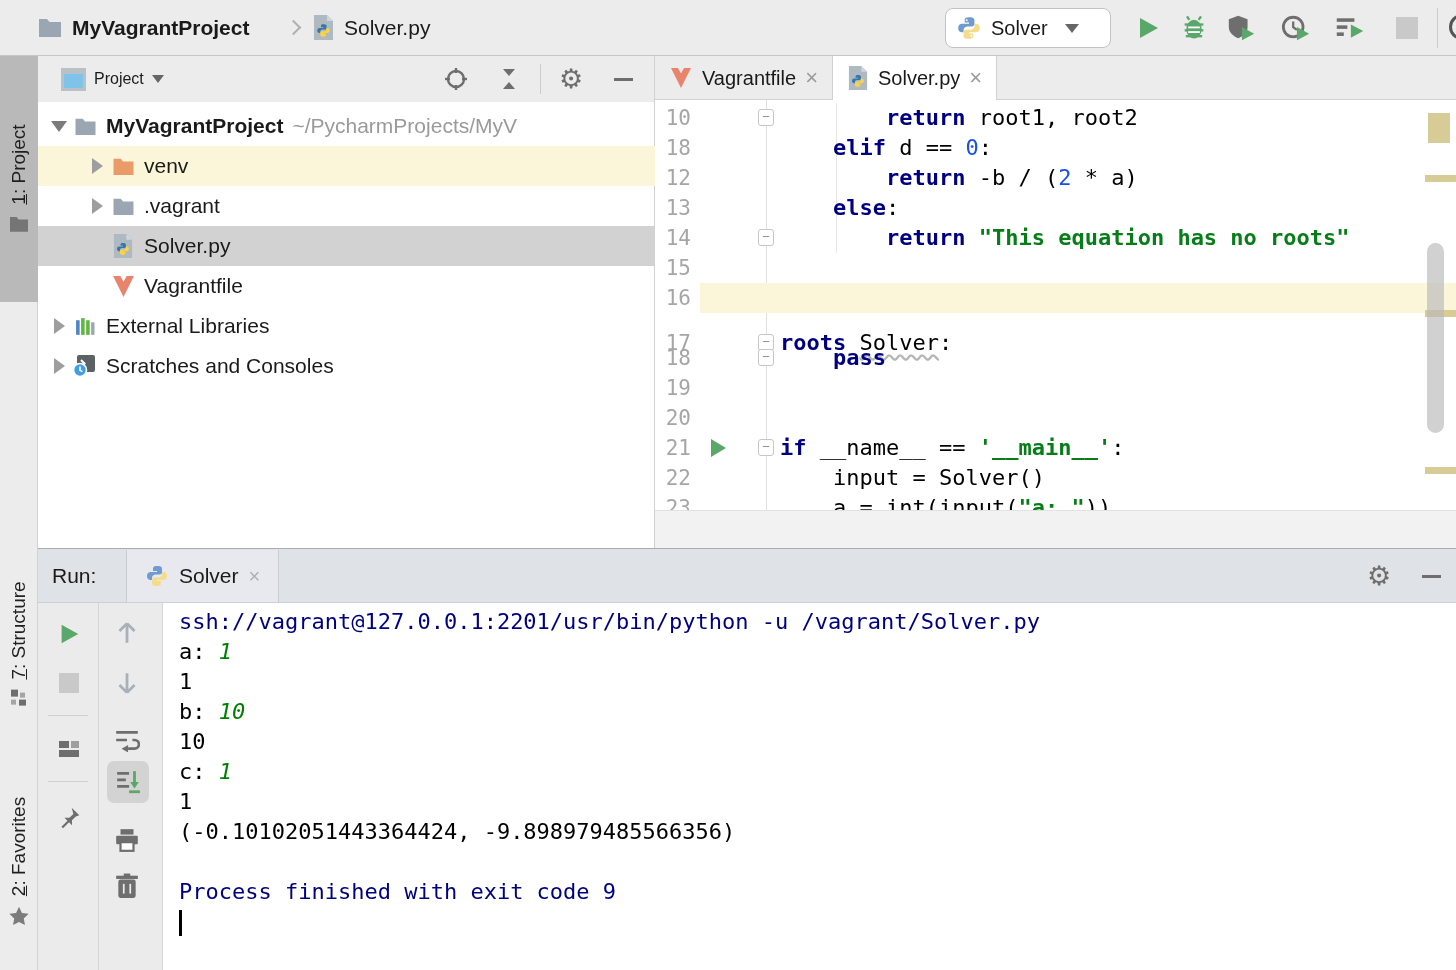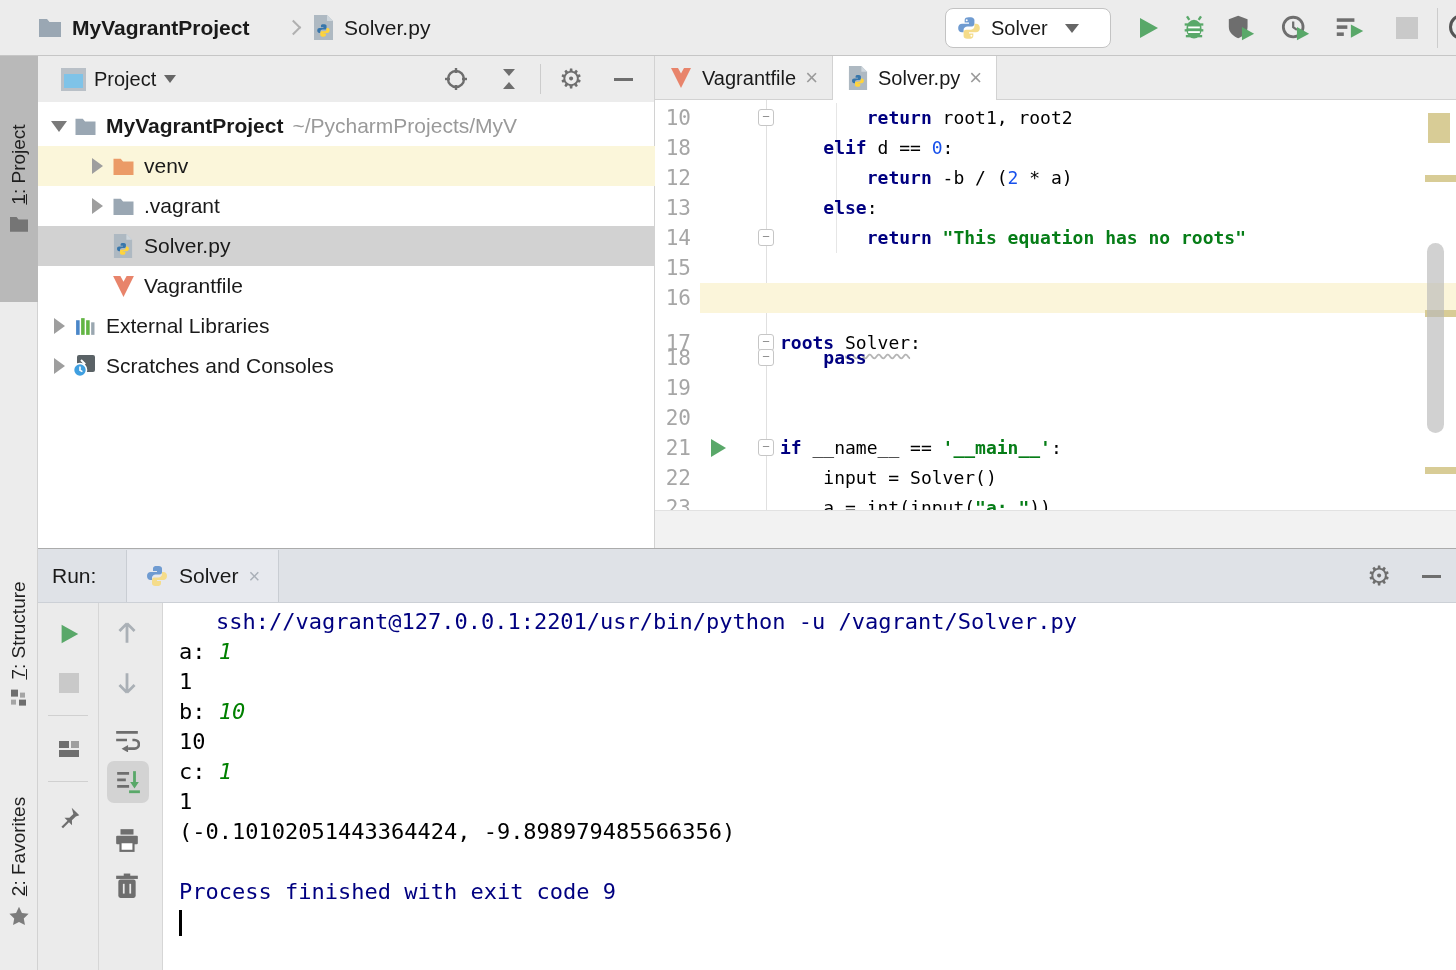--- a/index.html
+++ b/index.html
@@ -23,21 +23,21 @@
   #left-strip { left:0; top:56px; width:38px; height:914px; background:#ececec; border-right:1px solid #d2d2d2; }
   .vtab { position:absolute; left:0; width:38px; }
   .vtab.sel { background:#b9b9b9; }
   .vtab-inner { position:absolute; top:50%; left:50%; transform:translate(-50%,-50%) rotate(-90deg); display:flex; align-items:center; gap:9px; white-space:nowrap; font-size:19px; color:#1f1f1f; }
   .vtab-inner .ic { transform:rotate(90deg); display:flex; }
   .mnem { text-decoration:underline; }
 
   
   #project-panel { left:38px; top:56px; width:617px; height:492px; background:#fff; border-right:1px solid #d2d2d2; }
   #project-header { left:0; top:0; width:100%; height:46px; background:#ececec; display:flex; align-items:center; }
-  #project-header .title { font-size:20px; margin-left:7px; }
+  #project-header .title { font-size:16px; margin-left:7px; }
   .hdr-ic { position:absolute; top:10px; width:26px; height:26px; display:flex; align-items:center; justify-content:center; color:#6e6e6e; }
   #project-tree { left:0; top:50px; width:617px; height:440px; overflow:hidden; }
   .tree-row { position:relative; height:40px; display:flex; align-items:center; font-size:21px; }
   .tree-row.hl-current { background:#fbf6da; }
   .tree-row.hl-selected { background:#d2d2d2; }
   .chev-slot { width:26px; display:flex; justify-content:center; flex:0 0 26px; }
   .chev-right { width:0; height:0; border-top:8px solid transparent; border-bottom:8px solid transparent; border-left:11px solid #9e9e9e; }
   .chev-down  { width:0; height:0; border-left:8px solid transparent; border-right:8px solid transparent; border-top:11px solid #7a7a7a; }
   .tree-ic { width:26px; flex:0 0 26px; display:flex; justify-content:center; margin-right:8px; }
   .tree-label { white-space:nowrap; }
@@ -50,21 +50,21 @@
   .etab.active { background:#fff; }
   .tab-close { color:#9a9a9a; font-size:22px; line-height:22px; }
   #code-area { left:0; top:44px; width:801px; height:410px; overflow:hidden; background:#fff; }
   .fold-line { position:absolute; left:111px; top:0; bottom:0; width:1px; background:#e0e0e0; }
   .indent-guide { position:absolute; left:181px; top:3px; height:150px; width:1px; background:#e6e6e6; }
   .code-row { position:absolute; left:0; width:801px; height:30px; }
   .cur-bg { position:absolute; left:45px; right:0; top:0; bottom:0; background:#fbf5da; }
   .lnum { position:absolute; left:0; width:36px; text-align:right; font-family:"DejaVu Sans Mono",monospace; font-size:21px; color:#a6a6a6; top:3px; }
   .fold-mark { position:absolute; left:103px; top:6px; width:16px; height:17px; background:#fff; border:1px solid #c6c6c6; border-radius:3px; color:#8a8a8a; font-size:13px; line-height:14px; text-align:center; }
   .run-mark { position:absolute; left:56px; top:6px; width:0; height:0; border-top:9px solid transparent; border-bottom:9px solid transparent; border-left:15px solid #59a869; }
-  .code-pre { position:absolute; left:125px; top:0; font-family:"DejaVu Sans Mono",monospace; font-size:18px; line-height:30px; white-space:pre; }
+  .code-pre { position:absolute; left:125px; top:0; font-family:"DejaVu Sans Mono",monospace; font-size:22px; line-height:30px; white-space:pre; }
   .c-kw { color:#000080; font-weight:bold; }
   .c-pl { color:#000; }
   .c-num { color:#1750eb; }
   .c-str { color:#067d17; font-weight:bold; }
   .c-warn { color:#000; text-decoration:underline; text-decoration-style:wavy; text-decoration-color:#b5b5b5; text-underline-offset:4px; }
   #editor-bottom { left:0; top:454px; width:801px; height:38px; background:#f2f2f2; border-top:1px solid #e2e2e2; }
   .stripe-mark { position:absolute; background:#d8cc96; }
   #ed-scroll-thumb { position:absolute; left:772px; top:187px; width:17px; height:190px; background:#b8b8b8; opacity:.65; border-radius:9px; }
 
   
@@ -523,21 +523,21 @@
     <svg width="24" height="26" viewBox="0 0 22 24">
         <rect x="3" y="6" width="16" height="17" rx="2" fill="#6e6e6e"></rect>
         <rect x="1" y="2.5" width="20" height="3" fill="#6e6e6e"></rect>
         <rect x="8" y="0.5" width="6" height="3" fill="#6e6e6e"></rect>
         <line x1="8" y1="10" x2="8" y2="19" stroke="#ebebeb" stroke-width="1.6"></line>
         <line x1="14" y1="10" x2="14" y2="19" stroke="#ebebeb" stroke-width="1.6"></line>
       </svg>
   </div>
 
   <div class="abs" id="console">
-      <div class="con-line" style="top: 4px; margin-left: 37px;"><span class="c-sys">ssh://vagrant@127.0.0.1:2201/usr/bin/python -u /vagrant/Solver.py</span></div>
+      <div class="con-line" style="top: 4px;"><span class="c-sys">ssh://vagrant@127.0.0.1:2201/usr/bin/python -u /vagrant/Solver.py</span></div>
       <div class="con-line" style="top: 34px;"><span class="c-out">a: </span><span class="c-inp">1</span></div>
       <div class="con-line" style="top: 64px;"><span class="c-out">1</span></div>
       <div class="con-line" style="top: 94px;"><span class="c-out">b: </span><span class="c-inp">10</span></div>
       <div class="con-line" style="top: 124px;"><span class="c-out">10</span></div>
       <div class="con-line" style="top: 154px;"><span class="c-out">c: </span><span class="c-inp">1</span></div>
       <div class="con-line" style="top: 184px;"><span class="c-out">1</span></div>
       <div class="con-line" style="top: 214px;"><span class="c-out">(-0.10102051443364424, -9.898979485566356)</span></div>
       <div class="con-line" style="top: 244px;"></div>
       <div class="con-line" style="top: 274px;"><span class="c-sys">Process finished with exit code 9</span></div>
       <div class="con-line" style="top: 304px;"><span class="caret"></span></div>

